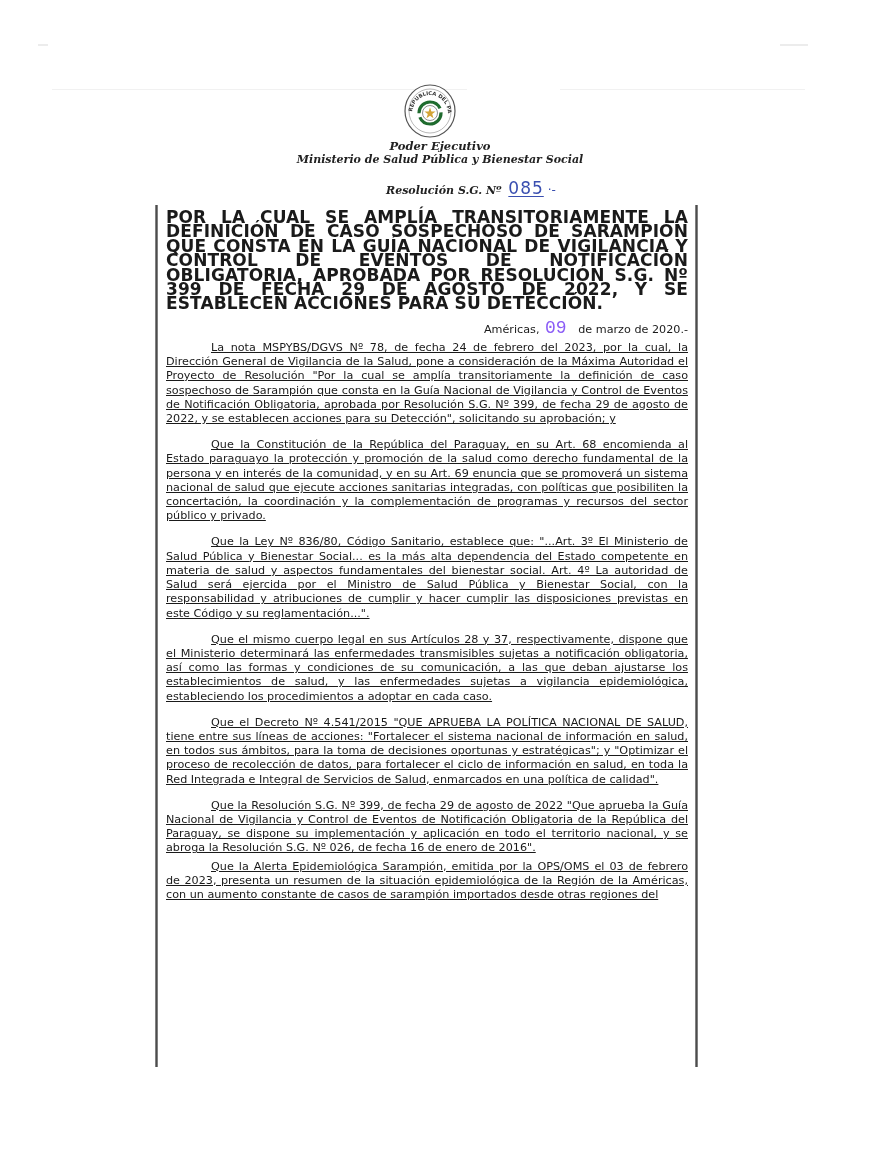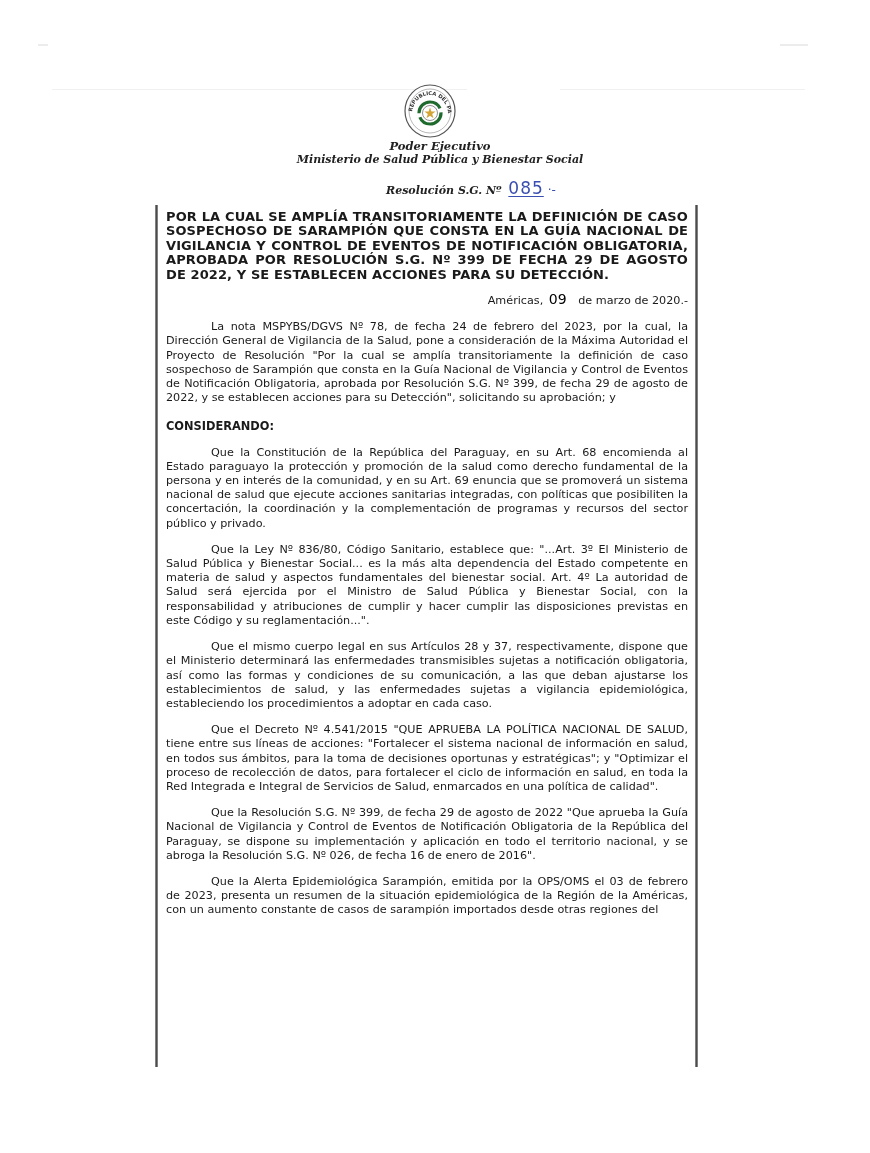--- a/index.html
+++ b/index.html
@@ -96,49 +96,51 @@
       position: absolute;
       left: 166px;
       top: 210px;
       width: 522px;
       font-size: 11.2px;
       line-height: 14.2px;
     }
     .title {
       font-weight: bold;
       text-align: justify;
-      font-size: 13px;
+      font-size: 17px;
       line-height: 14.4px;
       letter-spacing: 0.1px;
       margin: 0;
     }
     .date-line {
       text-align: right;
       margin-top: 10px;
       font-size: 11.2px;
       padding-right: 0px;
     }
     .date-hand {
-      color: #000000;
-      font-size: 14px;
+      color: #8b5cf6;
+      font-size: 18px;
       margin: 0 8px 0 2px;
+      font-family: Liberation Mono, monospace;
     }
     .section-head {
       font-weight: bold;
       font-size: 11.4px;
       margin: 34px 0 12px 0;
     }
     .section-head.consid {
       margin-top: 14px;
       margin-bottom: 12px;
     }
     p.para {
-      margin: 12px 0 12px 0;
+      margin: 4px 0 12px 0;
       text-align: justify;
       text-indent: 45px;
+      text-decoration: underline;
     }
     p.para.tight {
       margin-bottom: 0px;
     }
   </style>
 </head>
 <body>
 
 <div class="faint-mark" style="left:38px; top:44px; width:10px;"></div>
 <div class="faint-mark" style="left:780px; top:44px; width:28px;"></div>
@@ -175,20 +177,19 @@
   <p class="title">POR LA CUAL SE AMPLÍA TRANSITORIAMENTE LA DEFINICIÓN DE CASO SOSPECHOSO DE SARAMPIÓN QUE CONSTA EN LA GUÍA NACIONAL DE VIGILANCIA Y CONTROL DE EVENTOS DE NOTIFICACIÓN OBLIGATORIA, APROBADA POR RESOLUCIÓN S.G. Nº 399 DE FECHA 29 DE AGOSTO DE 2022, Y SE ESTABLECEN ACCIONES PARA SU DETECCIÓN.</p>
 
   <div class="date-line">
     <span>Américas,</span>
     <span class="date-hand">09</span>
     <span>de marzo de 2020.-</span>
   </div>
 
   <p class="para">La nota MSPYBS/DGVS Nº 78, de fecha 24 de febrero del 2023, por la cual, la Dirección General de Vigilancia de la Salud, pone a consideración de la Máxima Autoridad el Proyecto de Resolución "Por la cual se amplía transitoriamente la definición de caso sospechoso de Sarampión que consta en la Guía Nacional de Vigilancia y Control de Eventos de Notificación Obligatoria, aprobada por Resolución S.G. Nº 399, de fecha 29 de agosto de 2022, y se establecen acciones para su Detección", solicitando su aprobación; y</p>
 
-  <div class="section-head consid">CONSIDERANDO:</div>
   <p class="para">Que la Constitución de la República del Paraguay, en su Art. 68 encomienda al Estado paraguayo la protección y promoción de la salud como derecho fundamental de la persona y en interés de la comunidad, y en su Art. 69 enuncia que se promoverá un sistema nacional de salud que ejecute acciones sanitarias integradas, con políticas que posibiliten la concertación, la coordinación y la complementación de programas y recursos del sector público y privado.</p>
   <p class="para">Que la Ley Nº 836/80, Código Sanitario, establece que: "...Art. 3º El Ministerio de Salud Pública y Bienestar Social... es la más alta dependencia del Estado competente en materia de salud y aspectos fundamentales del bienestar social. Art. 4º La autoridad de Salud será ejercida por el Ministro de Salud Pública y Bienestar Social, con la responsabilidad y atribuciones de cumplir y hacer cumplir las disposiciones previstas en este Código y su reglamentación...".</p>
   <p class="para">Que el mismo cuerpo legal en sus Artículos 28 y 37, respectivamente, dispone que el Ministerio determinará las enfermedades transmisibles sujetas a notificación obligatoria, así como las formas y condiciones de su comunicación, a las que deban ajustarse los establecimientos de salud, y las enfermedades sujetas a vigilancia epidemiológica, estableciendo los procedimientos a adoptar en cada caso.</p>
   <p class="para">Que el Decreto Nº 4.541/2015 "QUE APRUEBA LA POLÍTICA NACIONAL DE SALUD, tiene entre sus líneas de acciones: "Fortalecer el sistema nacional de información en salud, en todos sus ámbitos, para la toma de decisiones oportunas y estratégicas"; y "Optimizar el proceso de recolección de datos, para fortalecer el ciclo de información en salud, en toda la Red Integrada e Integral de Servicios de Salud, enmarcados en una política de calidad".</p>
   <p class="para tight">Que la Resolución S.G. Nº 399, de fecha 29 de agosto de 2022 "Que aprueba la Guía Nacional de Vigilancia y Control de Eventos de Notificación Obligatoria de la República del Paraguay, se dispone su implementación y aplicación en todo el territorio nacional, y se abroga la Resolución S.G. Nº 026, de fecha 16 de enero de 2016".</p>
   <p class="para">Que la Alerta Epidemiológica Sarampión, emitida por la OPS/OMS el 03 de febrero de 2023, presenta un resumen de la situación epidemiológica de la Región de la Américas, con un aumento constante de casos de sarampión importados desde otras regiones del</p>
 </div>
 
 </body></html>

